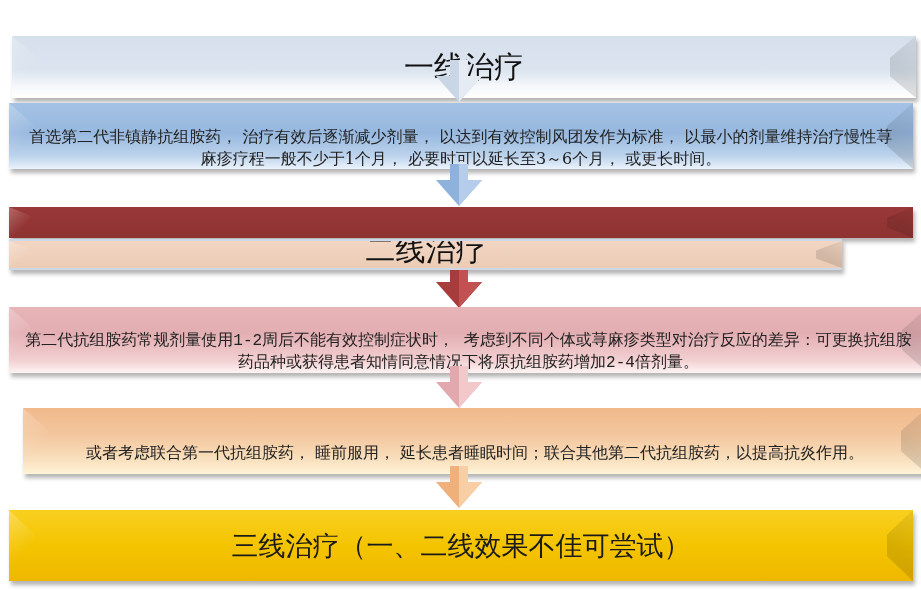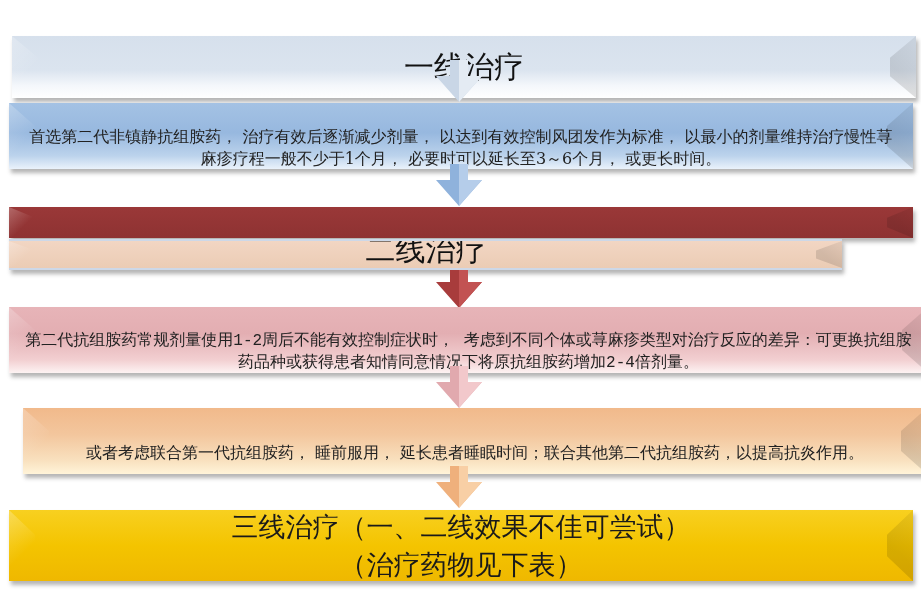--- a/index.html
+++ b/index.html
@@ -92,14 +92,13 @@
 
 <div class="arrow" style="top:466px;">
   <svg width="54" height="44" viewBox="0 0 54 44">
     <polygon points="18,0 36,0 36,16 50,16 27,42 4,16 18,16" fill="#efb07c"></polygon>
     <polygon points="27,0 36,0 36,16 50,16 27,42" fill="#f8cfa5"></polygon>
   </svg>
 </div>
 
 <div id="b7" class="box">
   <span class="title">三线治疗（一、二线效果不佳可尝试）</span>
-  <span class="title">（治疗药物见下表）</span>
 </div>
 
 </body></html>

